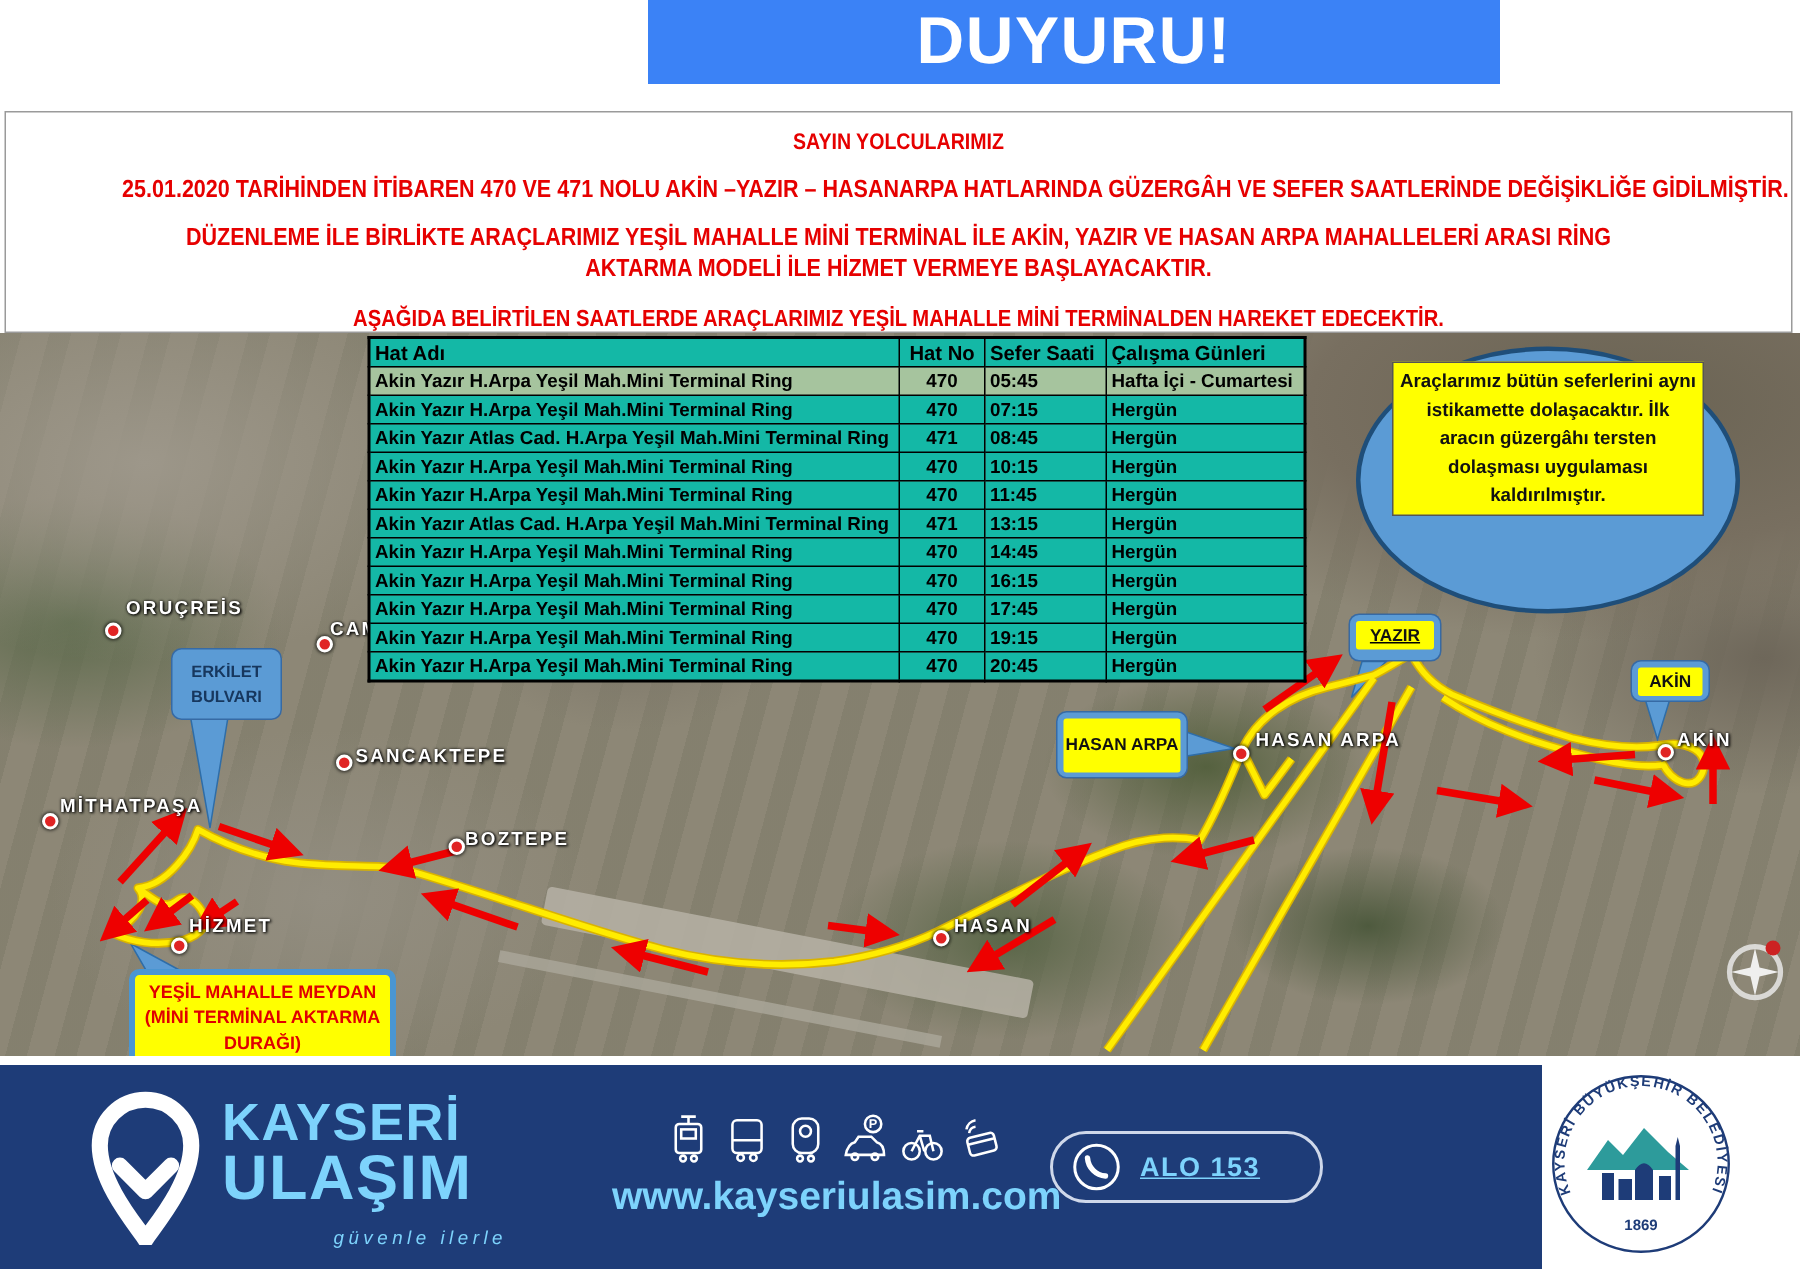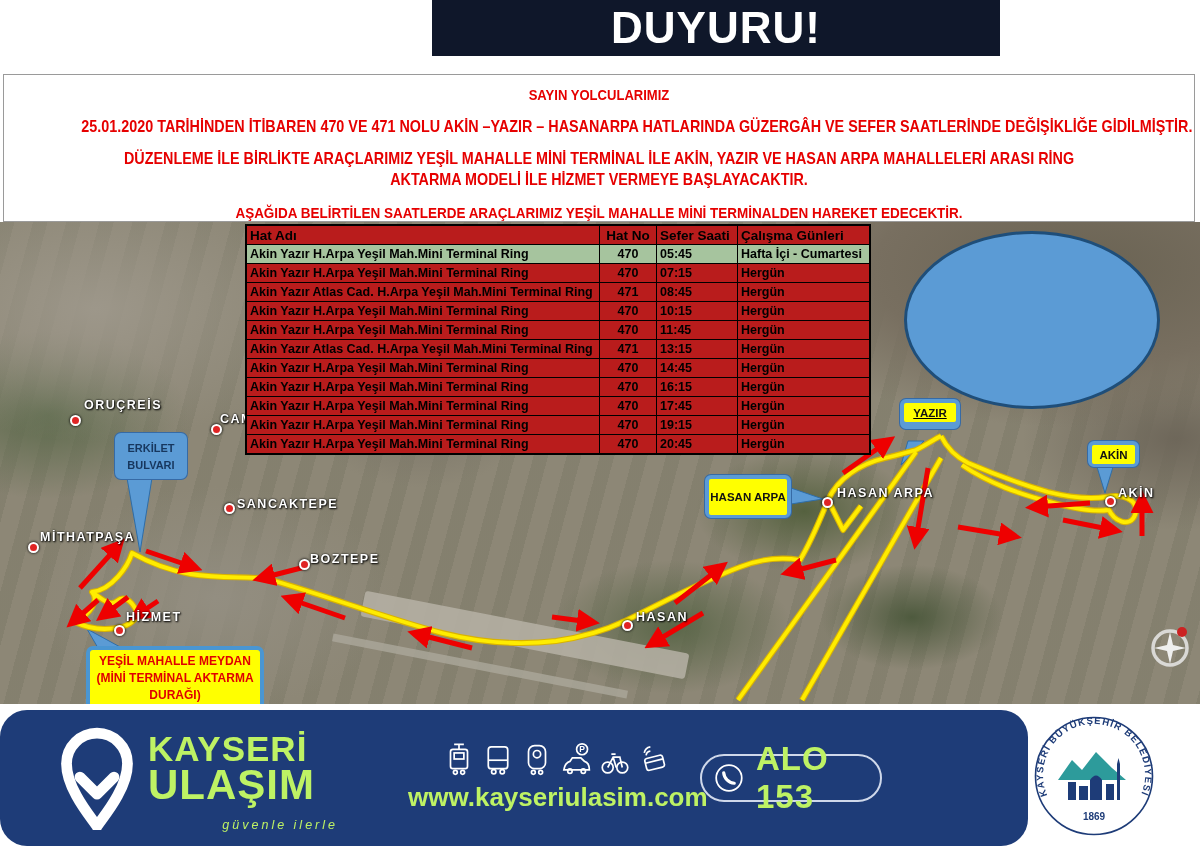--- a/index.html
+++ b/index.html
@@ -1,19 +1,19 @@
 <!DOCTYPE html>
 <html><head>
 <meta charset="utf-8">
 <style>
   html,body{margin:0;padding:0;}
   body{width:1200px;height:846px;position:relative;background:#fff;overflow:hidden;
        font-family:"Liberation Sans",sans-serif;}
   
-  .duyuru-box{position:absolute;left:432px;top:0;width:568px;height:56px;background:#0f172a;
+  .duyuru-box{position:absolute;left:432px;top:0;width:568px;height:56px;background:#3b82f6;
     display:flex;align-items:center;justify-content:center;color:#fff;font-size:44px;font-weight:800;letter-spacing:1px;}
   .ann-box{position:absolute;left:3px;top:74px;width:1192px;height:148px;border:1px solid #9a9a9a;
     box-sizing:border-box;text-align:center;color:#e60000;font-weight:800;}
   .ann-line{transform:scaleX(.87);transform-origin:center;white-space:nowrap;}
   .ann-1{font-size:15px;margin-top:11px;}
   .ann-2{font-size:16.5px;margin-top:14px;}
   .ann-3{font-size:16.5px;margin-top:12px;line-height:21px;white-space:normal;padding:0 30px;}
   .ann-4{font-size:15.5px;margin-top:14px;}
   
   #map{position:absolute;left:0;top:222px;width:1200px;height:482px;background-color:#8d8776;overflow:hidden;
@@ -37,58 +37,58 @@
   .map-label{position:absolute;color:#fff;font-weight:700;font-size:12.5px;letter-spacing:1.5px;
     text-shadow:1px 1px 2px #000,0 0 2px #000;white-space:nowrap;}
   .dot{position:absolute;width:7px;height:7px;border-radius:50%;background:#e02424;border:2px solid #fff;
     box-shadow:0 0 2px 1px rgba(0,0,0,.55);}
   .callout-blue{position:absolute;background:#5B9BD5;border:1px solid rgba(35,80,140,.65);border-radius:7px;
     box-sizing:border-box;text-align:center;}
   .co-erkilet{left:114px;top:210px;width:74px;height:48px;color:#17375E;font-weight:700;font-size:11px;
     line-height:17px;padding-top:7px;}
   .co-inner{background:#FFFF00;border-radius:2px;margin:4px;font-weight:700;color:#111;
     display:flex;align-items:center;justify-content:center;}
-  .co-yazir{left:899px;top:176px;width:62px;height:32px;text-decoration:underline;}
+  .co-yazir{left:899px;top:187px;width:62px;height:32px;text-decoration:underline;}
   .co-yazir .co-inner{height:19px;font-size:11.5px;}
   .co-akin{left:1087px;top:218px;width:53px;height:28px;}
   .co-akin .co-inner{height:19px;font-size:11.5px;}
   .co-harpa{left:704px;top:252px;width:88px;height:45px;}
   .co-harpa .co-inner{height:36px;font-size:11.5px;line-height:14px;}
   .co-meydan{position:absolute;left:86px;top:424px;width:178px;background:#FFFF00;border:4px solid #4A96D2;
     border-radius:7px;color:#e00000;font-weight:800;font-size:12px;line-height:17px;text-align:center;
     padding:3px 2px;box-sizing:border-box;}
   .not-ellipse{position:absolute;left:904px;top:9px;width:256px;height:178px;background:#5B9BD5;
     border:3px solid #1F4E79;border-radius:50%;box-sizing:border-box;}
   .not-title{width:208px;height:23px;margin:23px auto 0;background:#FFFF00;border:1px solid #555;
     box-sizing:border-box;font-weight:800;font-size:13.5px;text-align:center;line-height:21px;color:#111;}
   .not-body{width:208px;margin:7px auto 0;background:#FFFF00;border:1px solid #555;box-sizing:border-box;
     font-weight:700;font-size:12.5px;line-height:19px;text-align:center;color:#111;padding:3px 4px;}
   
   #sched{position:absolute;left:245px;top:224px;border-collapse:collapse;border:2px solid #000;
     font-family:"Liberation Sans",sans-serif;}
-  #sched th,#sched td{border:1px solid #000;background:#b91c1c;font-weight:700;font-size:12.5px;
+  #sched th,#sched td{border:1px solid #000;background:#14b8a6;font-weight:700;font-size:12.5px;
     height:18px;padding:0 3px;white-space:nowrap;}
   #sched th{text-align:center;font-size:13.5px;}
   #sched .c0{width:346px;text-align:left;}
   #sched .c1{width:50px;text-align:center;}
   #sched .c2{width:74px;text-align:left;}
   #sched .c3{width:125px;text-align:left;}
   #sched tr.first-row td{background:#A6C49E;}
   
-  #footer{position:absolute;left:0;top:710px;width:1028px;height:136px;background:#1E3C78;color:#bef264;border-radius:27px;}
+  #footer{position:absolute;left:0;top:710px;width:1028px;height:136px;background:#1E3C78;color:#7dd3fc;}
   .brand{position:absolute;left:148px;top:22px;font-weight:800;line-height:.95;}
   .brand .b1{font-size:35px;letter-spacing:1px;}
   .brand .b2{font-size:42px;letter-spacing:1px;}
   .tagline{position:absolute;left:148px;top:108px;width:190px;text-align:right;font-style:italic;
     font-size:12.5px;letter-spacing:3px;}
   .icons-row{position:absolute;left:428px;top:32px;width:256px;display:flex;gap:9px;justify-content:center;}
   .website{position:absolute;left:408px;top:72px;width:296px;text-align:center;font-weight:800;font-size:26px;}
   .alo-pill{position:absolute;left:700px;top:44px;width:182px;height:48px;border:2px solid #cfd8ea;
     border-radius:26px;display:flex;align-items:center;box-sizing:border-box;padding-left:12px;gap:12px;}
-  .alo-text{font-weight:800;font-size:33px;letter-spacing:1px;}
+  .alo-text{font-weight:800;font-size:18px;letter-spacing:1px;text-decoration:underline;}
   .pin-logo{position:absolute;left:52px;top:16px;}
   .emblem{position:absolute;left:1032px;top:4px;}
 </style>
 </head>
 <body>
 
 <div class="duyuru-box">DUYURU!</div>
 
 <div class="ann-box">
   <div class="ann-line ann-1">SAYIN YOLCULARIMIZ</div>
@@ -195,20 +195,21 @@
   </div>
   <div class="callout-blue co-akin">
     <div class="co-inner">AKİN</div>
   </div>
   <div class="callout-blue co-harpa">
     <div class="co-inner">HASAN ARPA</div>
   </div>
   <div class="co-meydan">YEŞİL MAHALLE MEYDAN (MİNİ TERMİNAL AKTARMA DURAĞI)</div>
 
   <div class="not-ellipse">
+    <div class="not-body">Araçlarımız bütün seferlerini aynı istikamette dolaşacaktır. İlk aracın güzergâhı tersten dolaşması uygulaması kaldırılmıştır.</div>
   </div>
 </div>
 
 <table id="sched">
   <thead>
     <tr>
       <th class="c0">Hat Adı</th>
       <th class="c1">Hat No</th>
       <th class="c2">Sefer Saati</th>
       <th class="c3">Çalışma Günleri</th>

